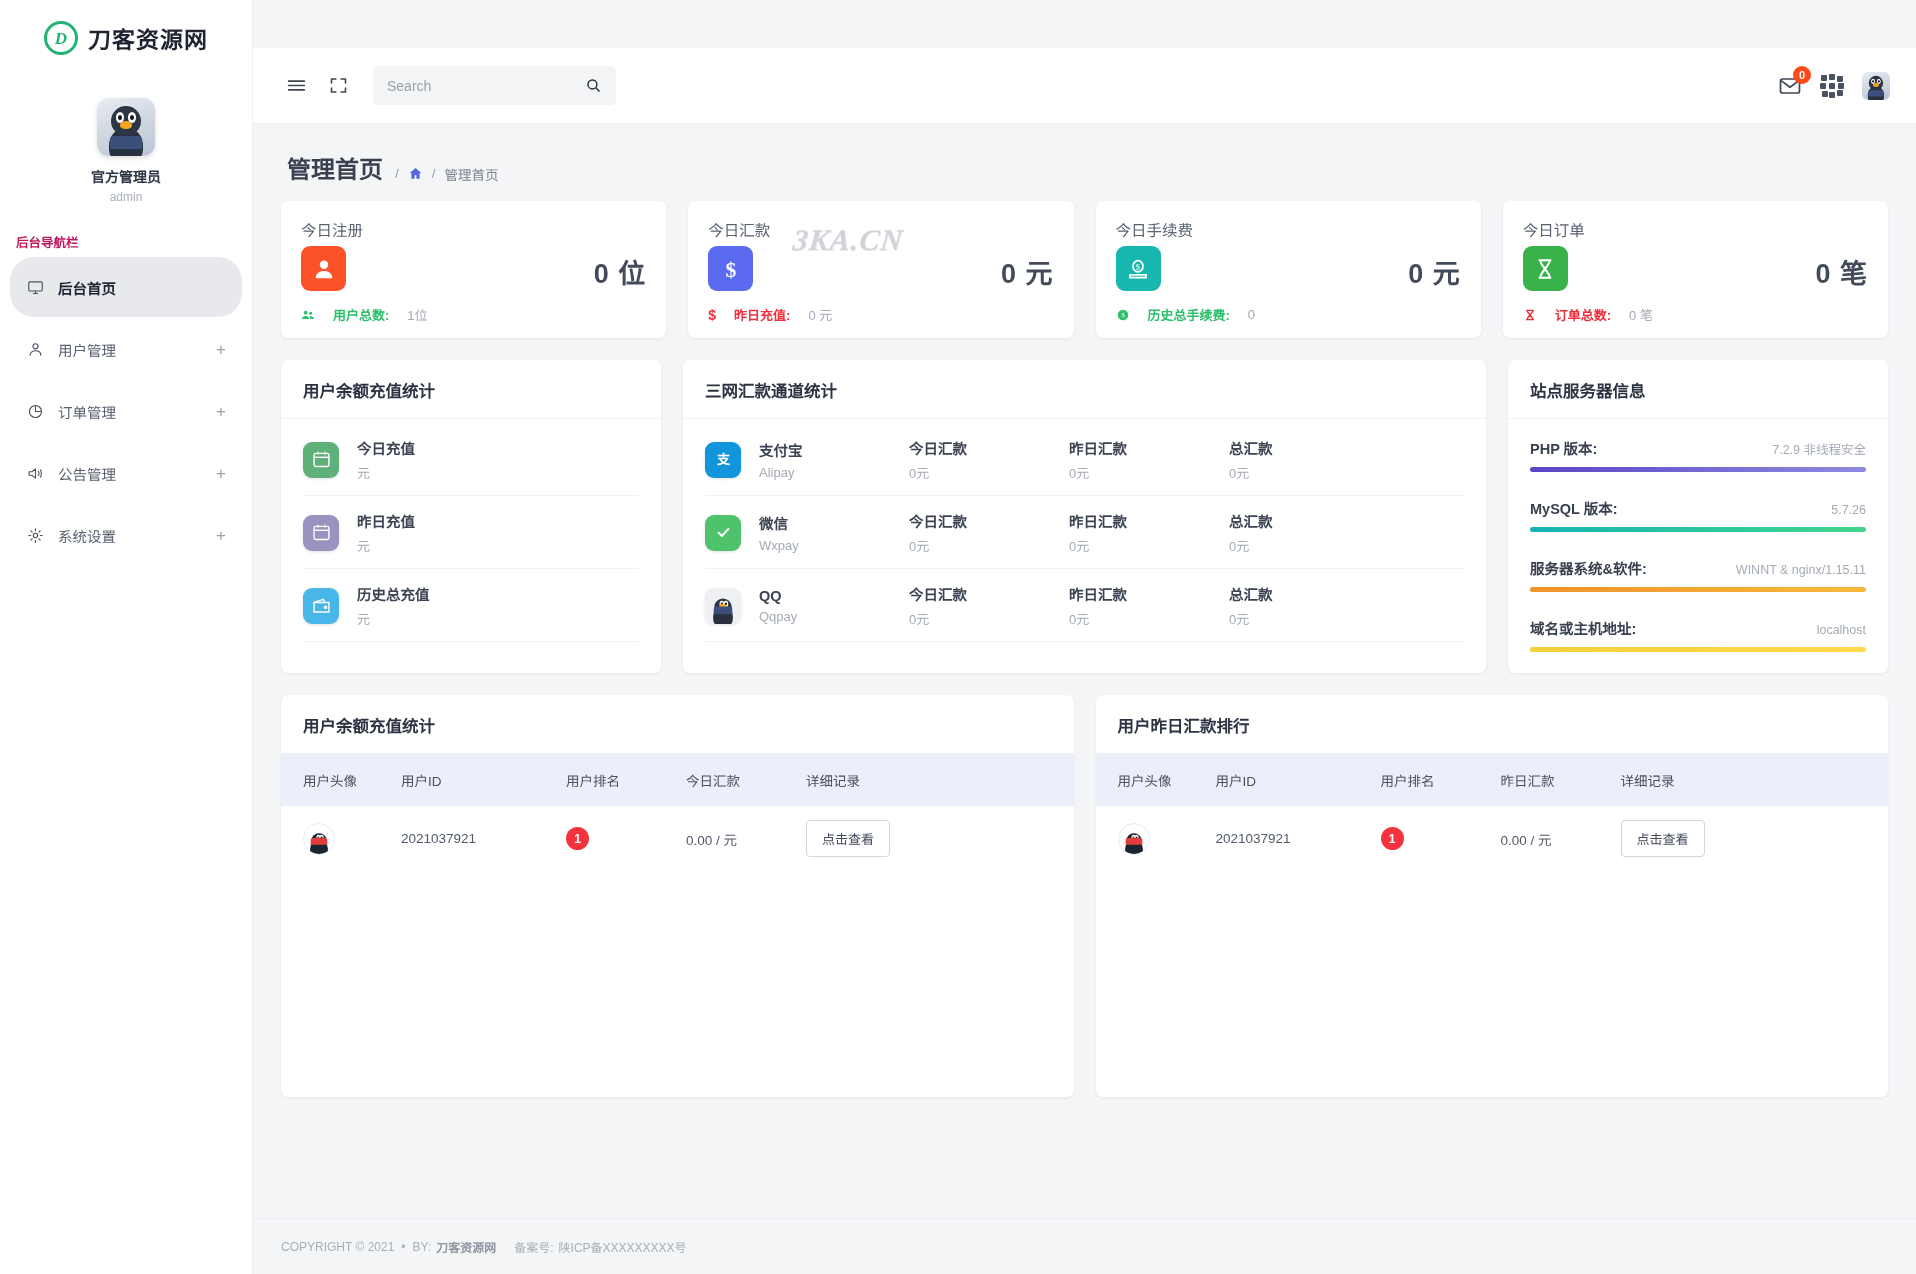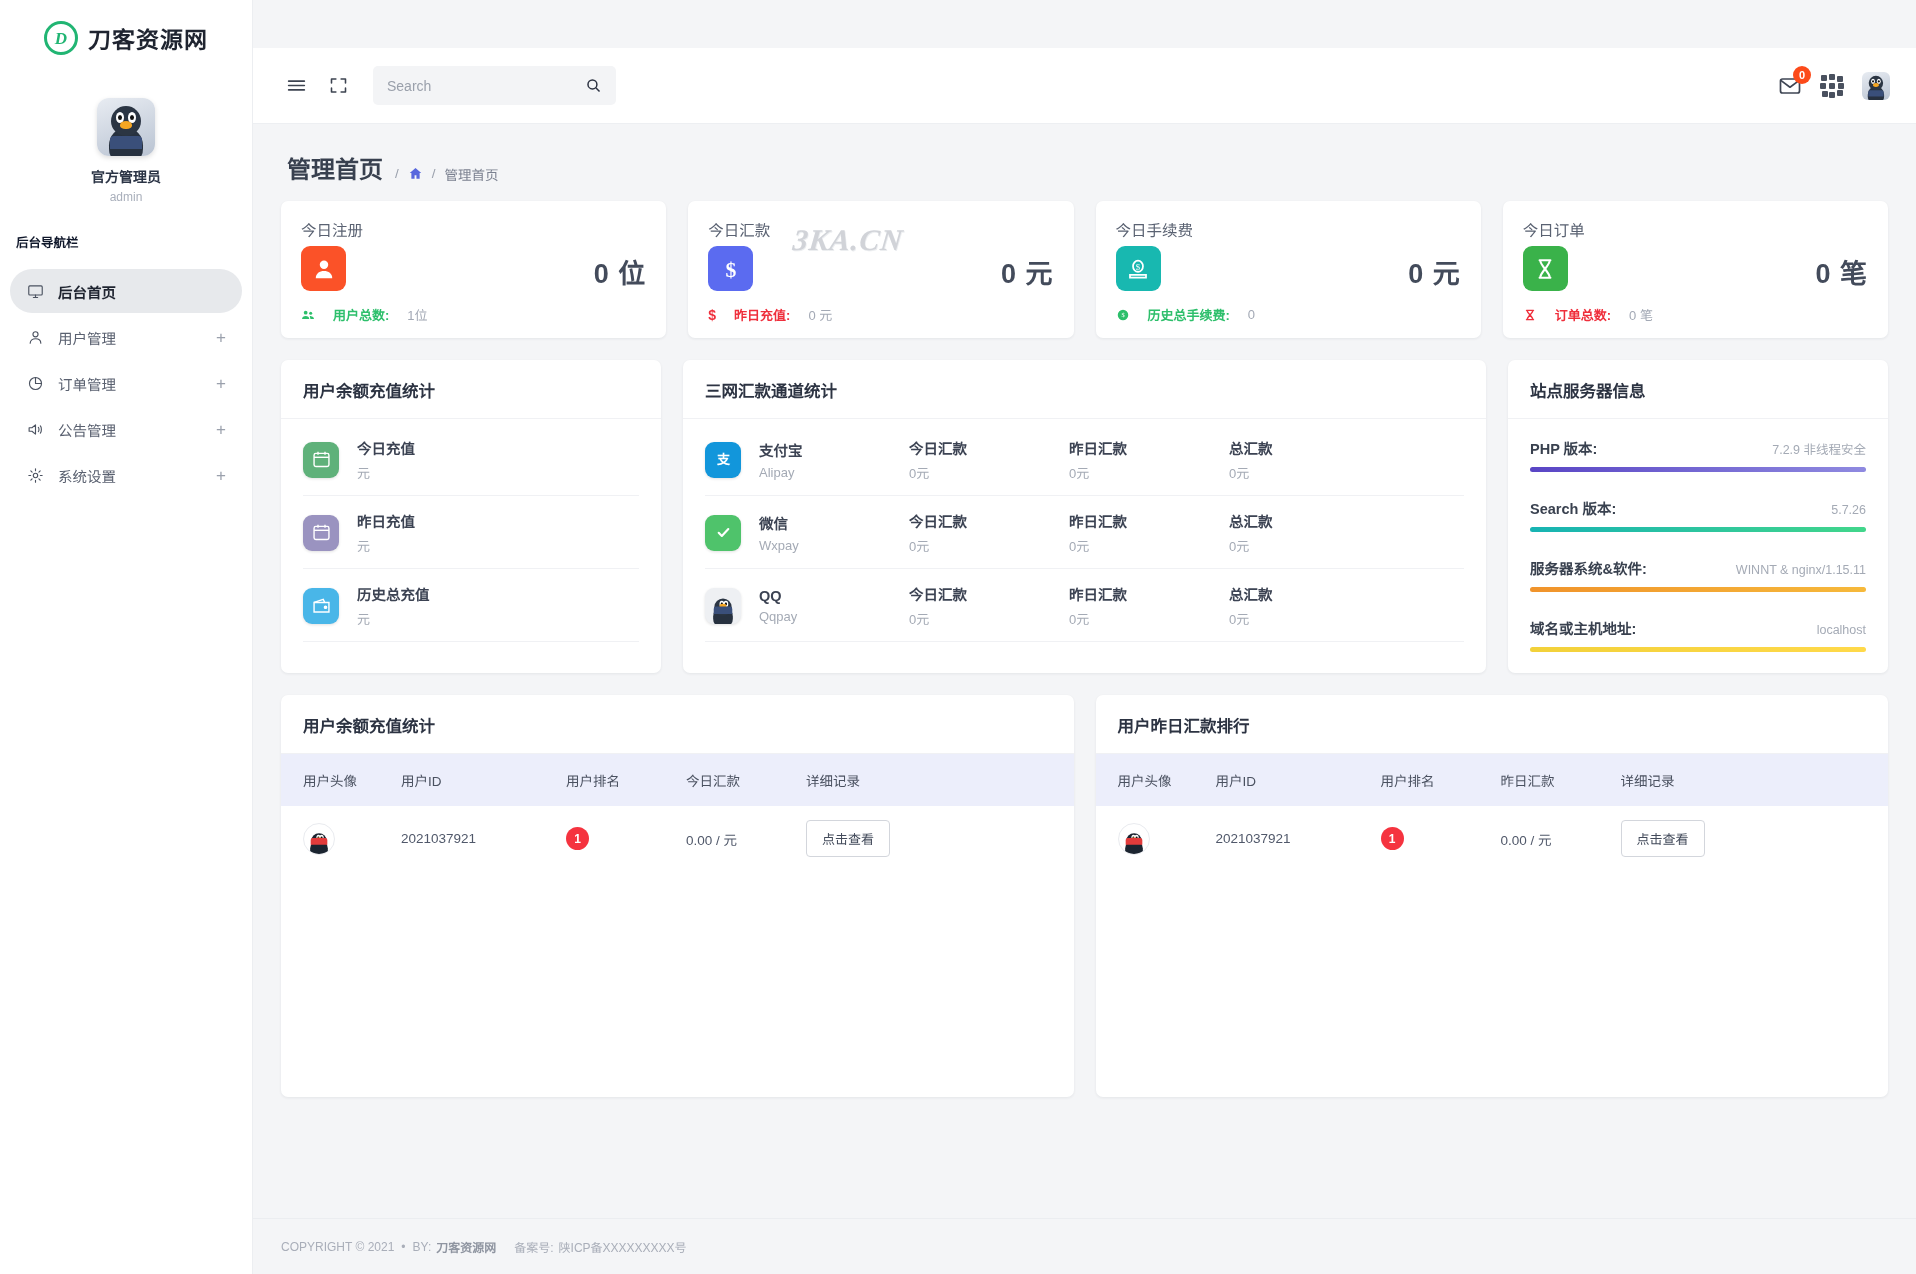--- a/index.html
+++ b/index.html
@@ -67,25 +67,25 @@
     position: absolute; left: 50%; top: 40%; transform: translateX(-50%);
     width: 12px; height: 8px; background: #f5a623; border-radius: 50% 50% 45% 45%;
   }
   .pg-scarf {
     position: absolute; left: 50%; bottom: 12%; transform: translateX(-50%);
     width: 32px; height: 13px; background: #3a4f7a; border-radius: 4px 4px 0 0;
   }
   .profile-name { margin-top: 10px; font-size: 14px; font-weight: bold; color: #2b3445; }
   .profile-role { margin-top: 4px; font-size: 12px; color: #a9afbb; }
   .nav-title {
-    margin: 22px 0 18px 16px; font-size: 12.5px; font-weight: bold; color: #0f172a;
+    margin: 22px 0 6px 16px; font-size: 12.5px; font-weight: bold; color: #be185d;
   }
   .nav { padding: 0 10px; }
   .nav-item {
-    display: flex; align-items: center; height: 44px;
+    display: flex; align-items: center; height: 60px;
     padding: 0 14px; border-radius: 24px; cursor: pointer;
     font-size: 14.5px; color: #5a6170; margin-bottom: 2px;
     position: relative;
   }
   .nav-item.active { background: #e7e9ec; color: #1f2430; font-weight: bold; }
   .nav-ico {
     width: 22px; height: 22px; margin-right: 12px;
     display: flex; align-items: center; justify-content: center;
     color: #4b5260;
   }
@@ -637,21 +637,21 @@
           <div class="panel-body">
             <div class="srow">
               <div class="sline">
                 <span class="sk">PHP 版本:</span>
                 <span class="sv">7.2.9 非线程安全</span>
               </div>
               <div class="sbar" style="background:linear-gradient(90deg,#5945c5,#8f8ae0)"></div>
             </div>
             <div class="srow">
               <div class="sline">
-                <span class="sk">Search 版本:</span>
+                <span class="sk">MySQL 版本:</span>
                 <span class="sv">5.7.26</span>
               </div>
               <div class="sbar" style="background:linear-gradient(90deg,#17b3b3,#42d68b)"></div>
             </div>
             <div class="srow">
               <div class="sline">
                 <span class="sk">服务器系统&amp;软件:</span>
                 <span class="sv">WINNT &amp; nginx/1.15.11</span>
               </div>
               <div class="sbar" style="background:linear-gradient(90deg,#f0932b,#f6b93b)"></div>

